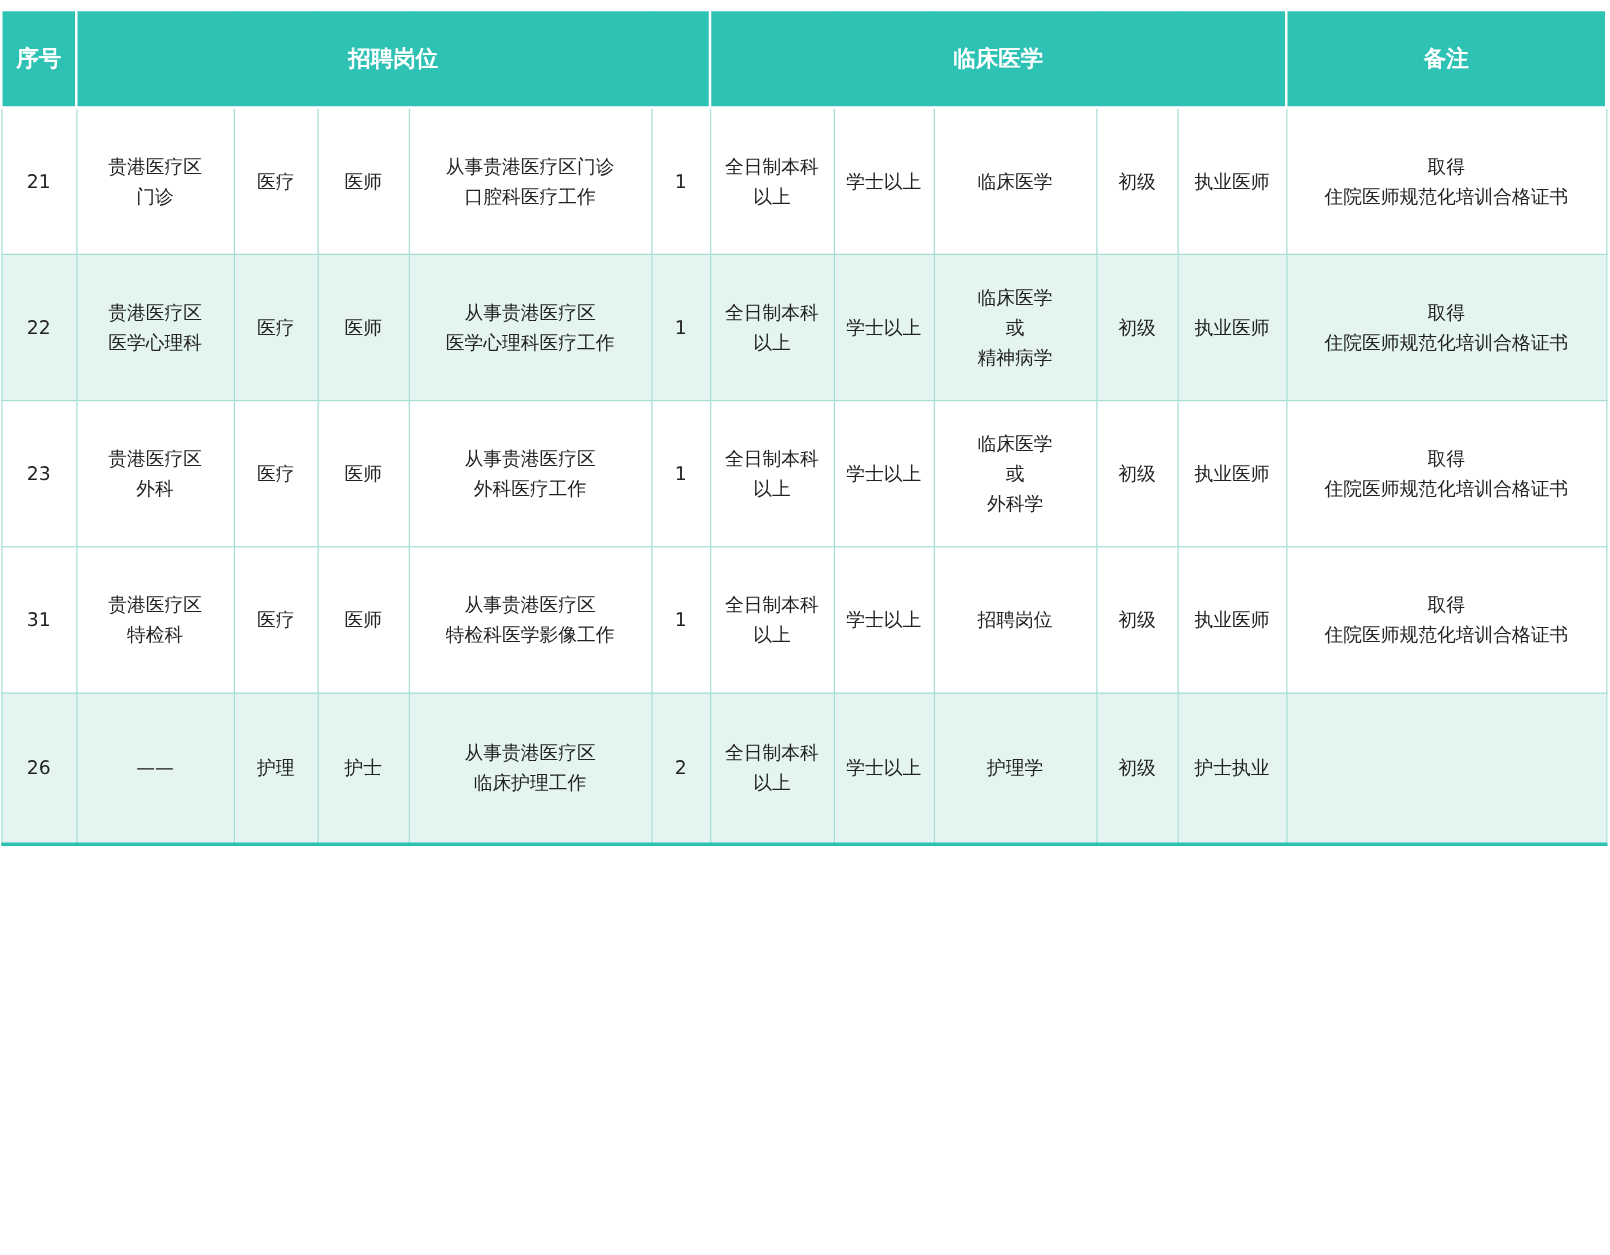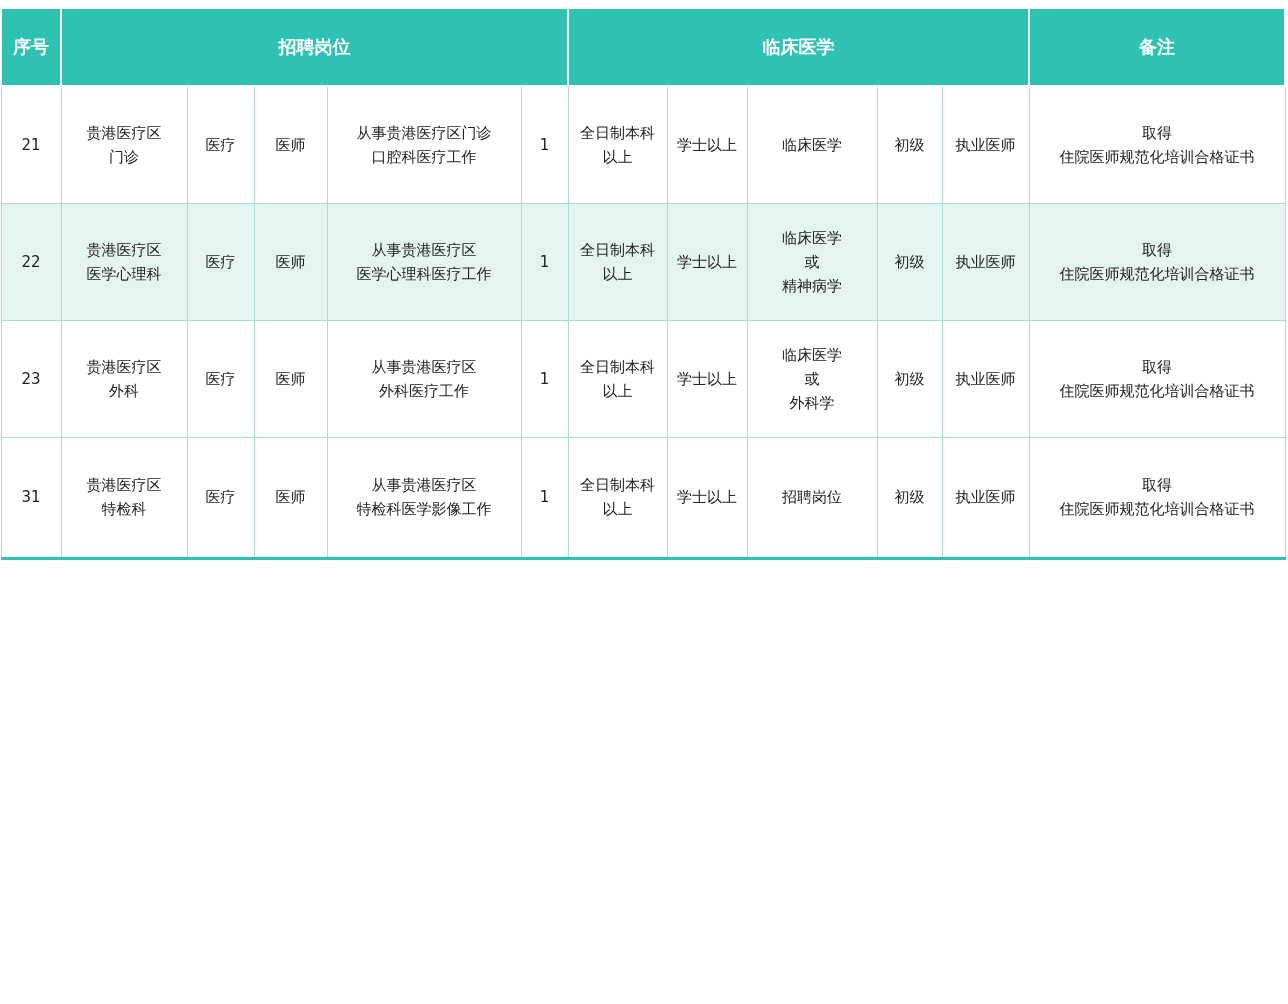--- a/index.html
+++ b/index.html
@@ -156,15 +156,31 @@
           <td>1</td>
           <td>全日制本科
 以上</td>
           <td>学士以上</td>
           <td>招聘岗位</td>
           <td>初级</td>
           <td>执业医师</td>
           <td>取得
 住院医师规范化培训合格证书</td>
         </tr>
+        <tr class="tint">
+          <td>26</td>
+          <td>——</td>
+          <td>护理</td>
+          <td>护士</td>
+          <td>从事贵港医疗区
+临床护理工作</td>
+          <td>2</td>
+          <td>全日制本科
+以上</td>
+          <td>学士以上</td>
+          <td>护理学</td>
+          <td>初级</td>
+          <td>护士执业</td>
+          <td></td>
+        </tr>
       </tbody>
   </table>
 </div>
 
 </body></html>

